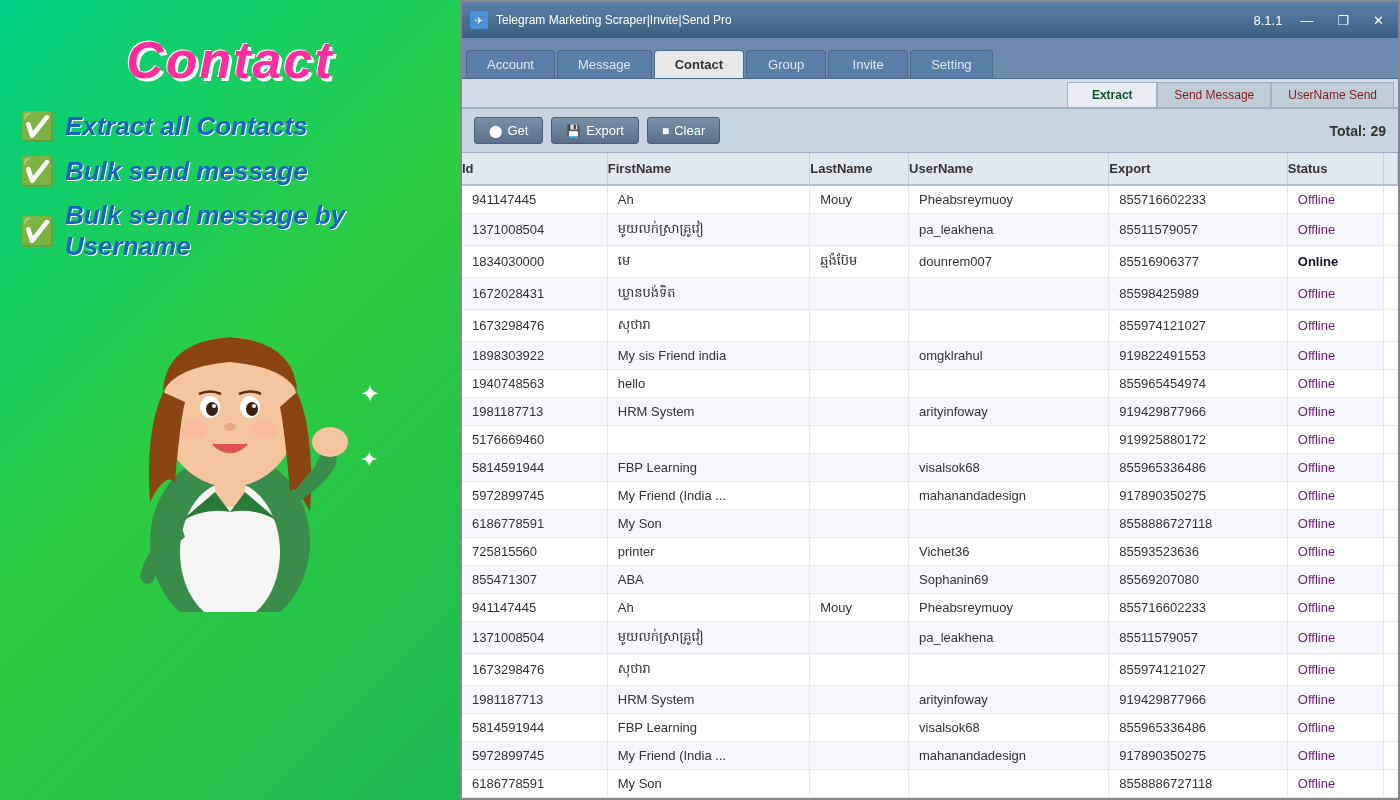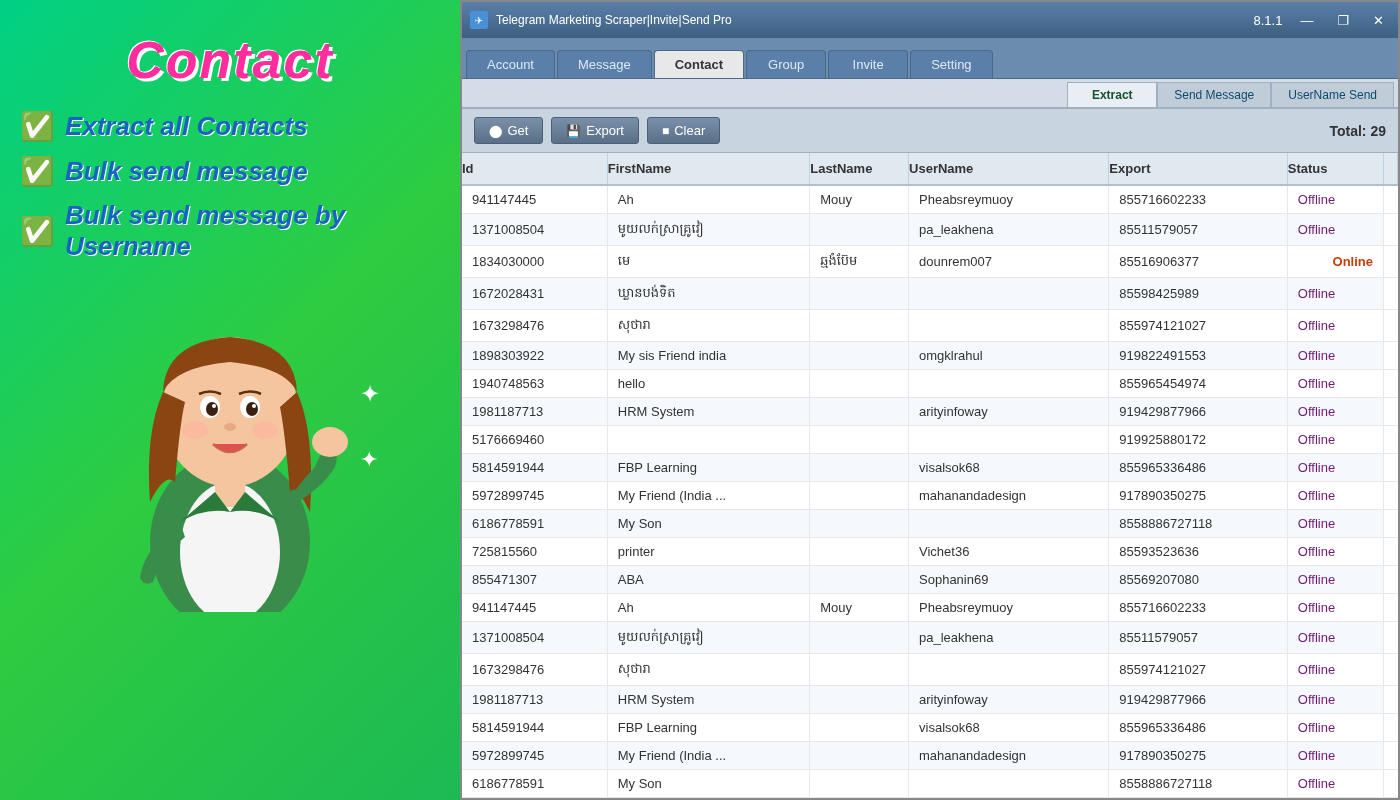--- a/index.html
+++ b/index.html
@@ -167,21 +167,21 @@
       border-bottom: 2px solid #a0b0c0;
     }
 
     .sub-tab {
       padding: 5px 16px;
       font-size: 12px;
       cursor: pointer;
       border: 1px solid #a0b0c0;
       border-bottom: none;
       background: #c0ccd8;
-      color: #0c4a6e;
+      color: #7f1d1d;
       min-width: 90px;
       text-align: center;
     }
 
     .sub-tab.active {
       background: #e8eef4;
       font-weight: bold;
       color: #14532d;
     }
 
@@ -263,23 +263,22 @@
       text-overflow: ellipsis;
       max-width: 160px;
     }
 
     .status-offline {
       color: #701a75;
       font-weight: normal;
     }
 
     .status-online {
-      color: #c2410c;
+      color: #0f172a;
       font-weight: bold;
-      text-align: right;
     }
 
     
     .table-container::-webkit-scrollbar { width: 14px; }
     .table-container::-webkit-scrollbar-track { background: #e0e0e0; }
     .table-container::-webkit-scrollbar-thumb { background: #a0a0a0; border: 2px solid #e0e0e0; }
 
     
     .sparkle {
       position: absolute;

